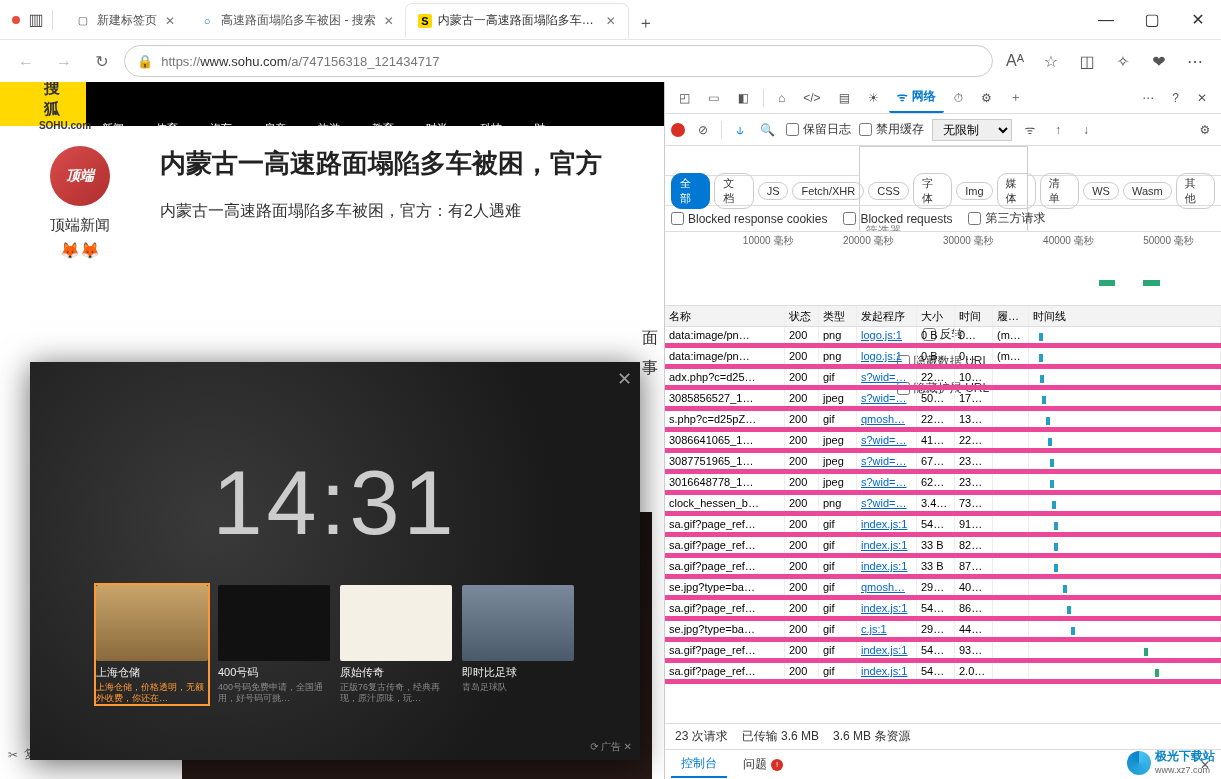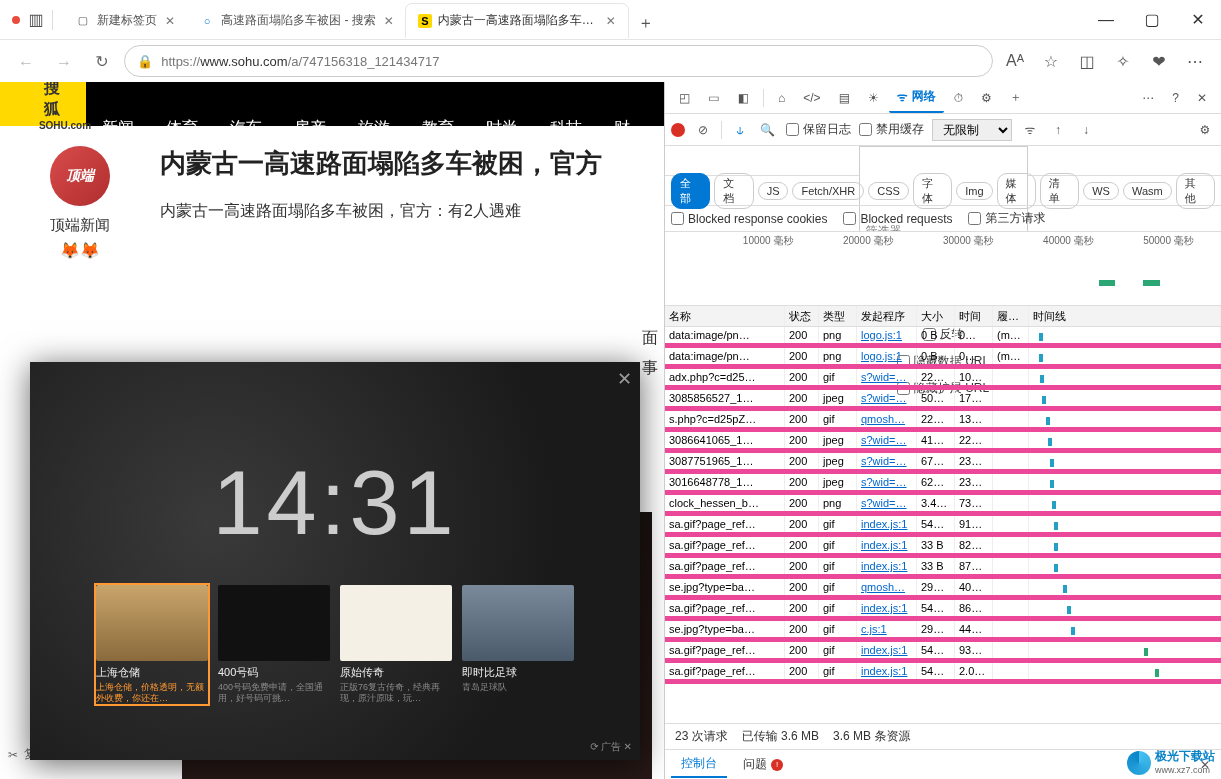--- a/index.html
+++ b/index.html
@@ -31,21 +31,21 @@
 .addr-right { display: flex; gap: 4px; }
 .addr-right .addr-btn { color: #555; }
 
 
 .page { position: absolute; top: 82px; left: 0; width: 664px; bottom: 0; overflow: hidden; background: #fff; }
 
 .sohu-header { height: 44px; background: #000; display: flex; align-items: center; }
 .sohu-logo { width: 86px; height: 44px; background: #ffd900; color: #333; display: flex; flex-direction: column; align-items: center; justify-content: center; font-size: 10px; font-weight: bold; padding-left: 44px; }
 .sohu-logo .big { font-size: 16px; letter-spacing: 4px; }
 .sohu-nav { display: flex; color: #fff; }
-.sohu-nav span { padding: 0 16px; font-size: 16px; line-height: 44px; margin-top: 48px; }
+.sohu-nav span { padding: 0 16px; font-size: 11px; line-height: 44px; margin-top: 48px; }
 
 .article-area { padding: 20px 0 0 20px; display: flex; gap: 20px; }
 .author { width: 120px; text-align: center; }
 .author-avatar { width: 60px; height: 60px; border-radius: 50%; background: linear-gradient(135deg, #d94b4b, #b02e2e); margin: 0 auto 10px; display: flex; align-items: center; justify-content: center; color: #fff; font-size: 14px; font-weight: bold; font-style: italic; }
 .author-name { font-size: 15px; color: #333; margin-bottom: 6px; }
 
 .article-main { flex: 1; }
 .article-title { font-size: 26px; font-weight: bold; color: #222; margin-bottom: 16px; }
 .article-meta { font-size: 13px; color: #999; margin-bottom: 24px; }
 .article-meta span { margin-right: 20px; }

